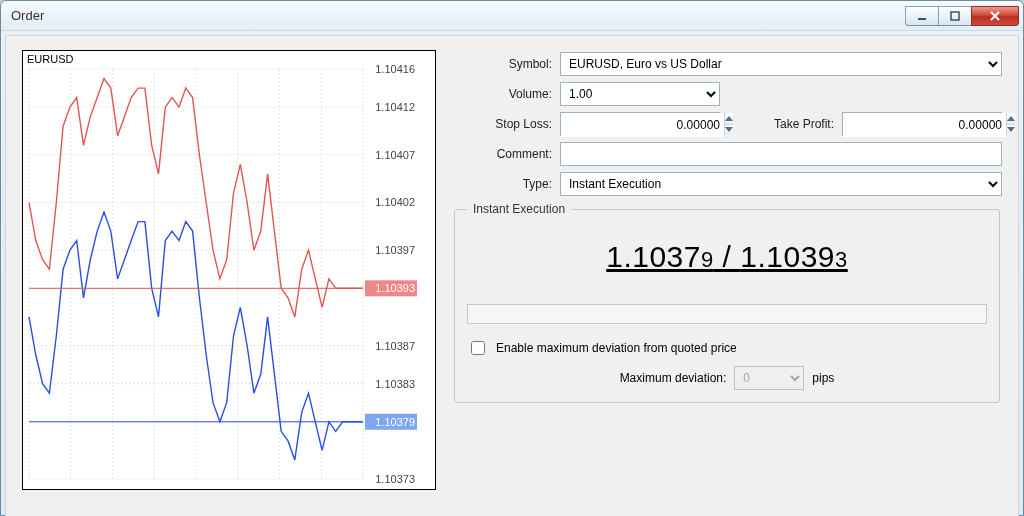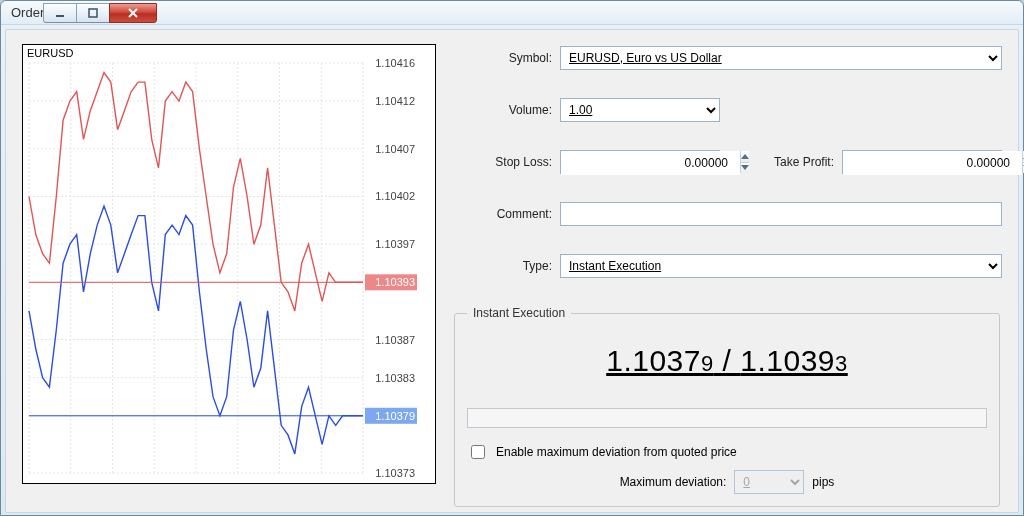--- a/index.html
+++ b/index.html
@@ -16,22 +16,22 @@
     position: absolute;
     top: 0; left: 0; right: 0; bottom: 0;
     background: linear-gradient(#e9f1f8, #dde9f2);
     border: 1px solid #6a8aa0;
     border-radius: 6px 6px 0 0;
     box-shadow: 0 4px 20px rgba(0,0,0,0.3);
   }
   .titlebar {
     display: flex;
     align-items: center;
-    justify-content: flex-start;
-    height: 24px;
+    justify-content: space-between;
+    height: 30px;
     padding: 0 4px 0 10px;
     background: linear-gradient(#f6fafd, #e2edf6);
     border-bottom: 1px solid #cad7e2;
     border-radius: 6px 6px 0 0;
   }
   .title-text { font-size: 13px; color: #333; }
   .win-btns { display: flex; gap: 0; }
   .win-btn {
     width: 34px; height: 20px;
     border: 1px solid #8aa0b3;
@@ -69,21 +69,21 @@
   .chart-label {
     position: absolute; top: 2px; left: 4px;
     font-size: 11px; color: #000;
   }
   .grid line { stroke: #e6e6e6; stroke-width: 1; stroke-dasharray: 2 2; }
   .price-axis text { font-size: 11px; fill: #444; text-anchor: end; }
   .price-tag { font-size: 11px; fill: #fff; }
   .series-ask { stroke: #e05656; stroke-width: 1.4; fill: none; }
   .series-bid { stroke: #2a4ee0; stroke-width: 1.4; fill: none; }
   
-  .right { flex: 1; display: flex; flex-direction: column; gap: 24px; }
+  .right { flex: 1; display: flex; flex-direction: column; gap: 2px; }
   .form-row {
     display: grid;
     grid-template-columns: 100px 1fr;
     align-items: center;
     gap: 8px;
     min-height: 28px;
   }
   .form-row label { text-align: right; color: #222; }
   .two-col {
     display: grid;
@@ -93,29 +93,29 @@
   }
   .tp-wrap { display: grid; grid-template-columns: 90px 160px; gap: 8px; align-items: center; }
   .tp-wrap label { text-align: right; }
   select, input.txt, .combo {
     height: 24px;
     border: 1px solid #9db2c4;
     background: #fff;
     padding: 0 4px;
     font: inherit;
   }
-  select { padding-right: 18px; text-decoration: underline; }
+  select { padding-right: 18px; }
   input.txt { }
   .num-wrap {
     display: flex; align-items: stretch;
     border: 1px solid #9db2c4; background: #fff; height: 24px;
   }
   .num-wrap input {
     border: none; flex: 1; text-align: right;
-    padding: 0 12px; font: inherit; outline: none;
+    padding: 0 4px; font: inherit; outline: none;
   }
   .spin {
     display: flex; flex-direction: column;
     border-left: 1px solid #c6d3de;
     width: 18px;
   }
   .spin div {
     flex: 1;
     display: flex; align-items: center; justify-content: center;
     background: linear-gradient(#fdfefe,#e6eef5);

